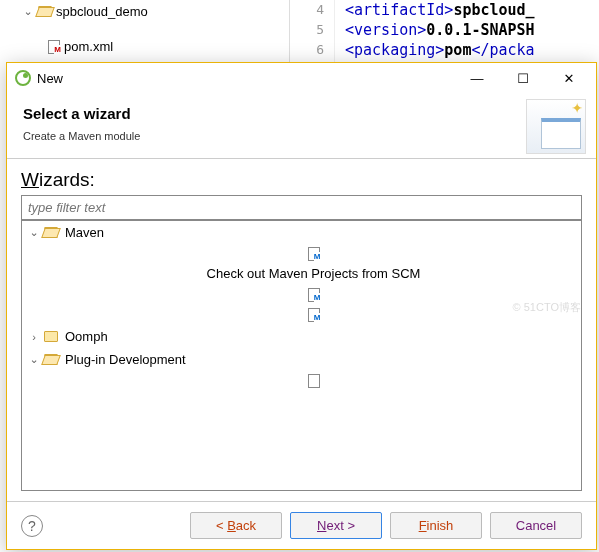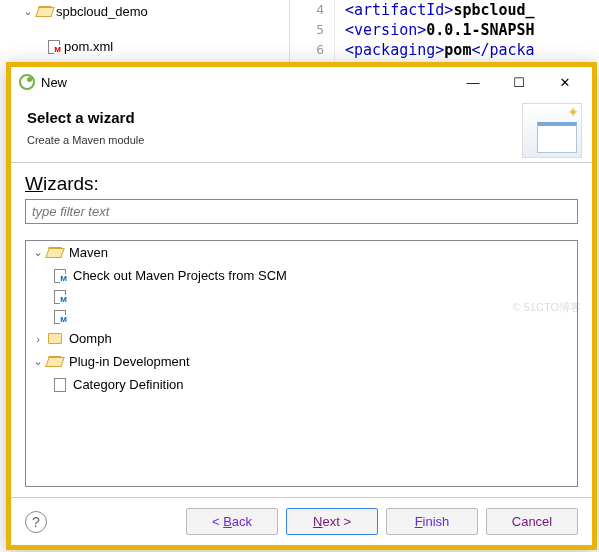--- a/index.html
+++ b/index.html
@@ -65,21 +65,21 @@
     .dialog {
       position: absolute;
       top: 62px;
       left: 6px;
       right: 2px;
       bottom: 2px;
       background: #fff;
       box-shadow: 0 4px 20px rgba(0,0,0,0.25);
       display: flex;
       flex-direction: column;
-      border: 5px solid #eab308;
+      border: 1px solid #eab308;
     }
     .titlebar {
       display: flex;
       align-items: center;
       padding: 4px 4px 4px 8px;
       height: 30px;
       background: #fff;
     }
     .titlebar .spring-icon {
       width: 16px; height: 16px;
@@ -153,42 +153,42 @@
       color: #000;
     }
     .content label .u { text-decoration: underline; }
     .filter-input {
       border: 1px solid #888;
       padding: 4px 6px;
       font-size: 13px;
       color: #be185d;
       font-style: italic;
       outline: none;
-      margin-bottom: 16px;
+      margin-bottom: 0;
     }
     .tree-box {
       flex: 1;
       border: 1px solid #888;
       overflow-y: auto;
       position: relative;
       background: #fff;
     }
     .tree-box::-webkit-scrollbar { width: 16px; }
     .tree-box::-webkit-scrollbar-track { background: #f0f0f0; }
     .tree-box::-webkit-scrollbar-thumb { background: #c0c0c0; }
     .tree-item {
       display: flex;
       align-items: center;
       padding: 3px 4px;
       font-size: 13px;
       gap: 4px;
       white-space: nowrap;
     }
     .tree-item.l1 { padding-left: 6px; }
-    .tree-item.l2 { padding-left: 28px; }
+    .tree-item.l2 { padding-left: 28px; flex-direction: column; }
     .tree-item .lbl { padding: 1px 3px; }
     .tree-item.selected .lbl { background: #cce8f5; }
     .icon-folder {
       width: 14px; height: 11px;
       background: #fce8a8;
       border: 1px solid #d4a838;
       border-radius: 1px;
       position: relative;
       display: inline-block;
     }
@@ -233,21 +233,21 @@
       min-width: 92px;
       padding: 5px 12px;
       background: #f3f3f3;
       border: 1px solid #bbb;
       font-size: 13px;
       color: #701a75;
       cursor: pointer;
       border-radius: 2px;
     }
     .btn.default { border: 1.5px solid #3584e4; }
-    .btn.disabled { color: #6d28d9; }
+    .btn.disabled { color: #c2410c; }
     .btn .u { text-decoration: underline; }
 
     .watermark {
       position: absolute;
       right: 18px;
       top: 300px;
       font-size: 11px;
       color: rgba(0,0,0,0.15);
       writing-mode: horizontal-tb;
       pointer-events: none;
@@ -321,21 +321,20 @@
         <span class="icon-folder"></span>
         <span class="lbl">Oomph</span>
       </div>
       <div class="tree-item l1">
         <span class="chev">⌄</span>
         <span class="icon-folder open"></span>
         <span class="lbl">Plug-in Development</span>
       </div>
       <div class="tree-item l2">
         <span class="icon-file"></span>
-        <span class="lbl">Category Definition</span>
       </div>
     </div>
   </div>
 
   <div class="footer">
     <div class="help-icon">?</div>
     <div class="spacer"></div>
     <button class="btn disabled">&lt; <span class="u">B</span>ack</button>
     <button class="btn default"><span class="u">N</span>ext &gt;</button>
     <button class="btn disabled"><span class="u">F</span>inish</button>

